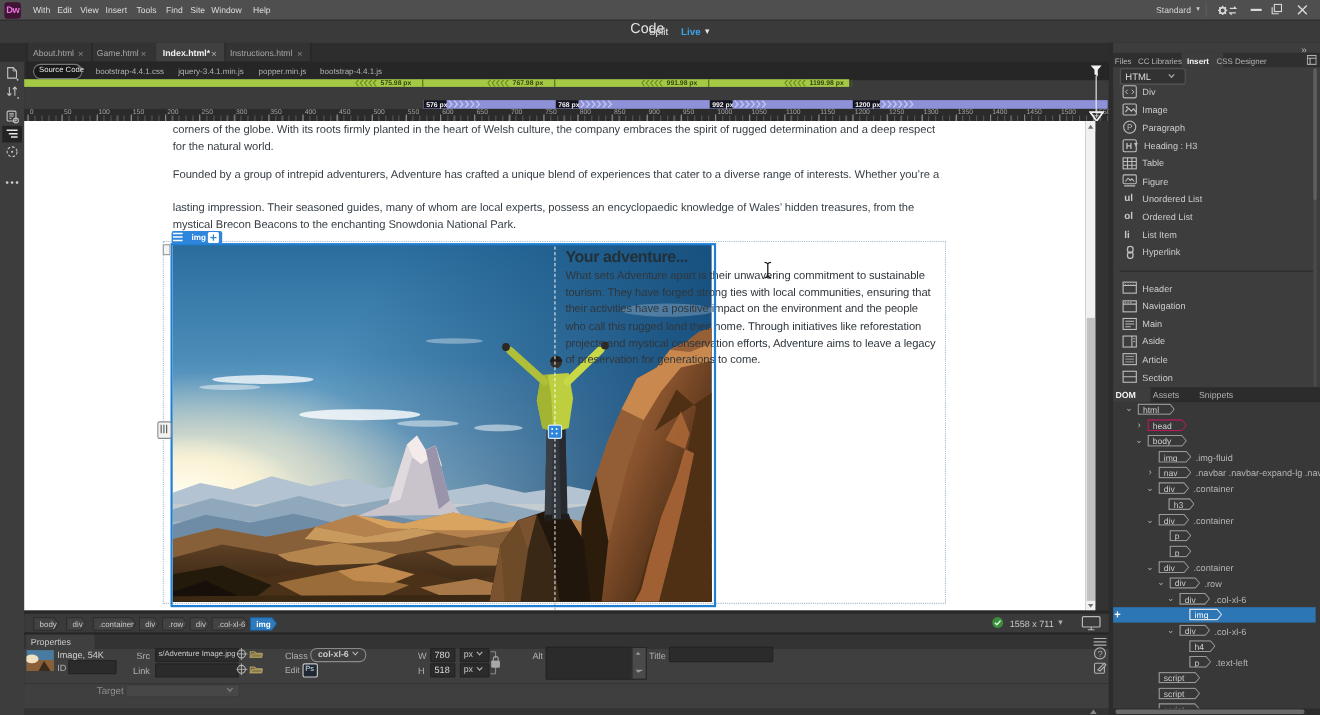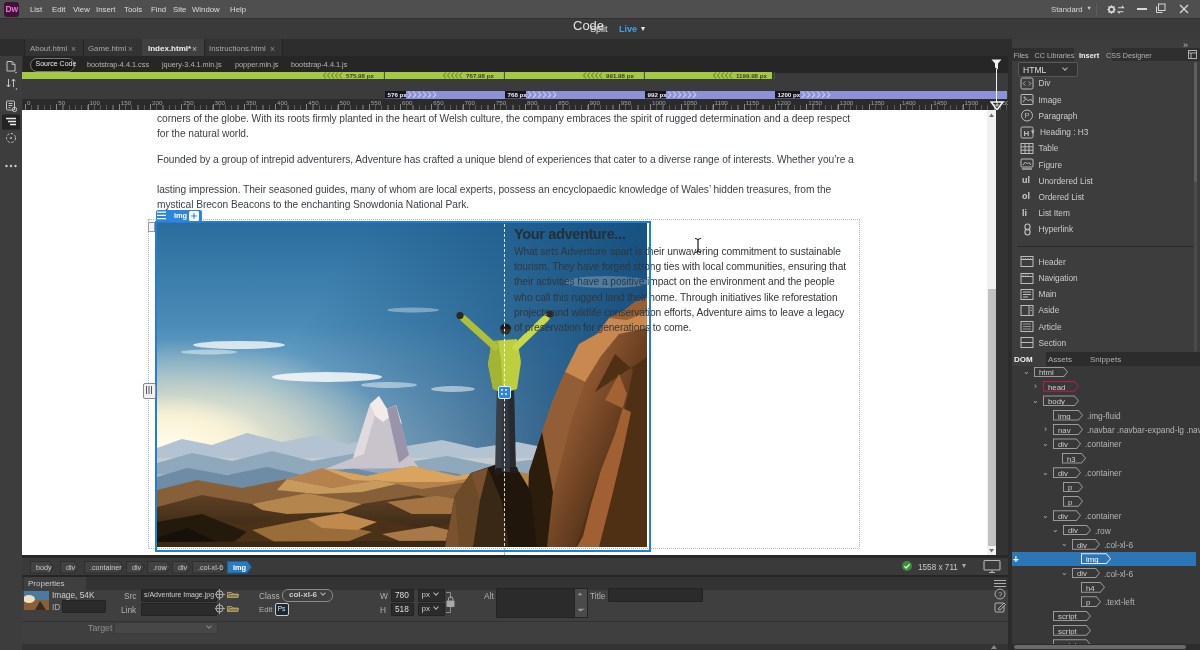--- a/index.html
+++ b/index.html
@@ -4,21 +4,21 @@
 html,body{margin:0;padding:0;background:#333;}
 #app{position:relative;width:1200px;height:650px;overflow:hidden;
   font-family:"Liberation Sans",sans-serif;-webkit-font-smoothing:antialiased;}
 .ab{position:absolute;}
 .tx{position:absolute;white-space:nowrap;}
 </style></head><body>
 <div id="app">
 <div class="ab" style="left:0px;top:0px;width:1200px;height:18px;background:#4f4f4f;"></div>
 <div class="ab" style="left:4px;top:1.5px;width:15px;height:15px;background:#401434;border-radius:3px;"></div>
 <div class="tx" style="left:5.6px;top:4.2px;font-size:8.5px;color:#ef72e2;font-weight:bold;letter-spacing:-0.3px;">Dw</div>
-<div class="tx" style="left:30px;top:5.2px;font-size:7.8px;color:#dddddd;">List</div>
+<div class="tx" style="left:30px;top:5.2px;font-size:7.8px;color:#dddddd;">With</div>
 <div class="tx" style="left:52px;top:5.2px;font-size:7.8px;color:#dddddd;">Edit</div>
 <div class="tx" style="left:73px;top:5.2px;font-size:7.8px;color:#dddddd;">View</div>
 <div class="tx" style="left:96px;top:5.2px;font-size:7.8px;color:#dddddd;">Insert</div>
 <div class="tx" style="left:124px;top:5.2px;font-size:7.8px;color:#dddddd;">Tools</div>
 <div class="tx" style="left:151px;top:5.2px;font-size:7.8px;color:#dddddd;">Find</div>
 <div class="tx" style="left:173px;top:5.2px;font-size:7.8px;color:#dddddd;">Site</div>
 <div class="tx" style="left:192px;top:5.2px;font-size:7.8px;color:#dddddd;">Window</div>
 <div class="tx" style="left:230px;top:5.2px;font-size:7.8px;color:#dddddd;">Help</div>
 <div class="tx" style="left:1051px;top:5.2px;font-size:7.8px;color:#d5d5d5;">Standard</div>
 <div class="tx" style="left:1087.5px;top:4.3px;font-size:6.5px;color:#cccccc;">▾</div>
@@ -338,21 +338,21 @@
 <circle cx="393" cy="92" r="3.6" fill="#2c2824"></circle>
 <circle cx="348.5" cy="107.5" r="5.2" fill="#33302c"></circle>
 <path d="M343 107 a5.6 5.6 0 0 1 11.2 0 z" fill="#1f1c19"></path>
 </g>
 </svg>
     <div class="tx" style="left:514px;top:226px;font-size:14.6px;color:#22303a;font-weight:bold;letter-spacing:-0.4px;">Your adventure...</div>
 <div class="tx" style="left:514px;top:246.2px;font-size:10.2px;color:#30373d;letter-spacing:-0.07px;">What sets Adventure apart is their unwavering commitment to sustainable</div>
 <div class="tx" style="left:514px;top:261.3px;font-size:10.2px;color:#30373d;letter-spacing:-0.07px;">tourism. They have forged strong ties with local communities, ensuring that</div>
 <div class="tx" style="left:514px;top:276.4px;font-size:10.2px;color:#30373d;letter-spacing:-0.07px;">their activities have a positive impact on the environment and the people</div>
 <div class="tx" style="left:514px;top:291.5px;font-size:10.2px;color:#30373d;letter-spacing:-0.07px;">who call this rugged land their home. Through initiatives like reforestation</div>
-<div class="tx" style="left:514px;top:306.59999999999997px;font-size:10.2px;color:#30373d;letter-spacing:-0.07px;">projects and wildlife conservation efforts, Adventure aims to leave a legacy</div>
+<div class="tx" style="left:514px;top:306.59999999999997px;font-size:10.2px;color:#30373d;letter-spacing:-0.07px;">projects and mystical conservation efforts, Adventure aims to leave a legacy</div>
 <div class="tx" style="left:514px;top:321.7px;font-size:10.2px;color:#30373d;letter-spacing:-0.07px;">of preservation for generations to come.</div>
 <div class="ab" style="left:148px;top:219px;width:710px;height:328px;border:1px dotted #a5bdd0;"></div>
 <div class="ab" style="left:503.5px;top:224px;width:0px;height:322px;border-left:1px dashed rgba(255,255,255,0.85);"></div>
 <div class="ab" style="left:503.5px;top:548px;width:0px;height:7px;border-left:1px dashed #9fb6c6;"></div>
 <div class="ab" style="left:155px;top:220.5px;width:492px;height:327px;border:2px solid #1f7fd4;"></div>
 <div class="ab" style="left:155.5px;top:209.5px;width:46px;height:12.5px;background:#2e86dc;border-radius:2px;"></div>
 <svg class="ab" style="left:157px;top:211px" width="10" height="9" viewBox="0 0 10 9">
 <g stroke="#ffffff" stroke-width="1.3">
         <path d="M0 1.2h9M0 4.4h9M0 7.6h9"></path>
       </g>

